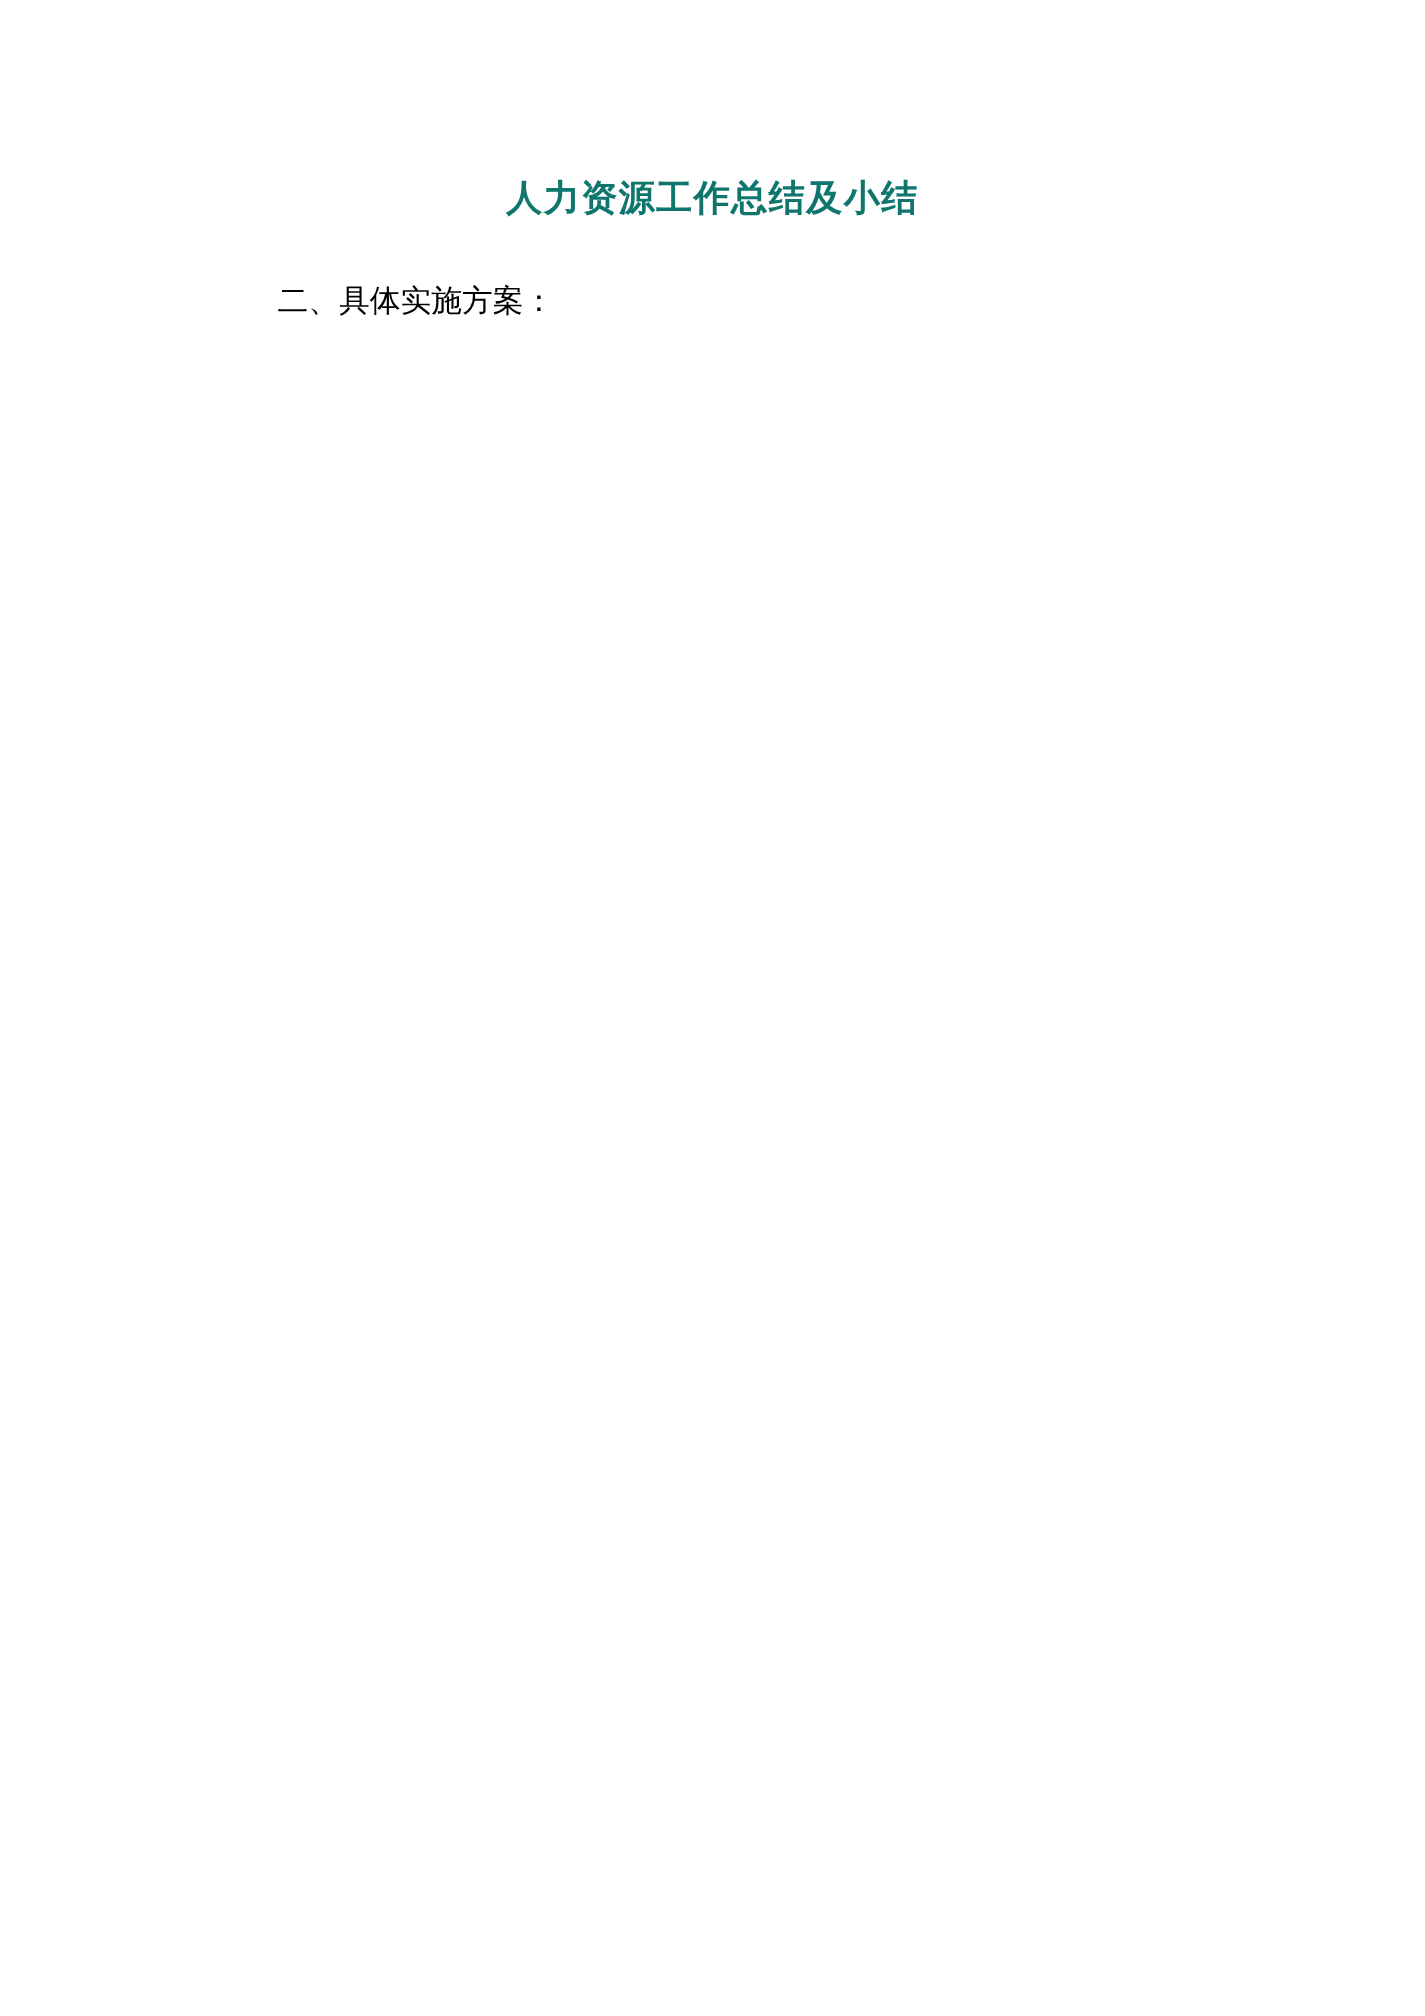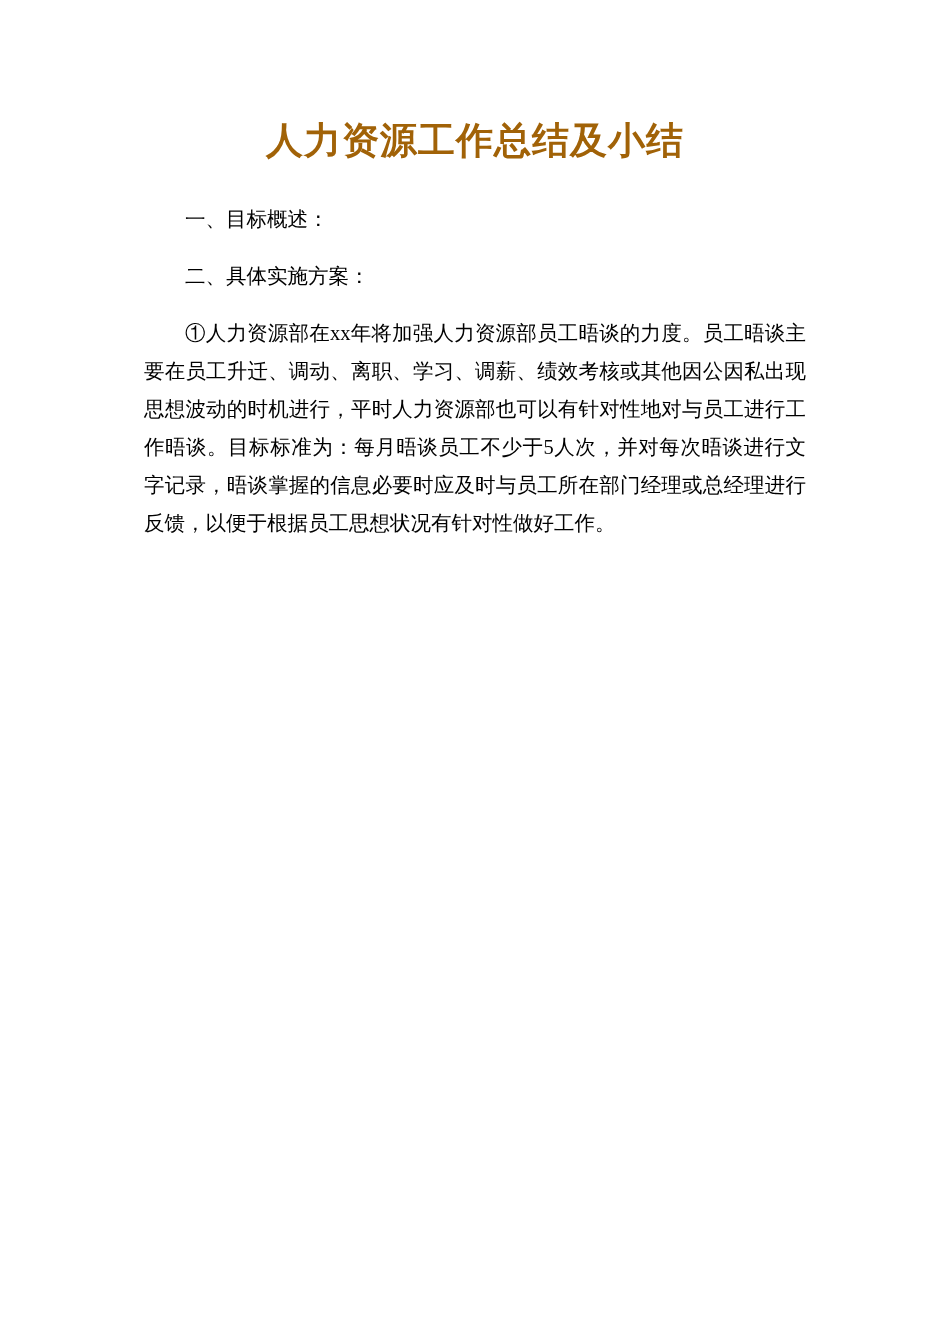--- a/index.html
+++ b/index.html
@@ -15,26 +15,26 @@
   }
   .page {
     box-sizing: border-box;
     width: 950px;
     min-height: 1344px;
     background: #ffffff;
     padding: 116px 144px 40px 144px;
   }
   .doc-title {
     font-family: Liberation Serif, serif;
-    font-size: 37px;
+    font-size: 24px;
     font-weight: 700;
     text-align: center;
     letter-spacing: 1px;
     margin: 0 0 34px 0;
-    color: #a16207;
+    color: #0f766e;
   }
   .para {
     font-size: 20.5px;
     line-height: 38px;
     text-align: justify;
     text-justify: inter-ideograph;
     text-indent: 2em;
     margin: 0 0 19px 0;
     color: #000000;
     word-break: break-all;
@@ -42,23 +42,21 @@
   .para.heading-line {
     margin-bottom: 19px;
   }
 </style>
 </head>
 <body>
 
 <div class="page">
   <h1 class="doc-title">人力资源工作总结及小结</h1>
 
-  <p class="para heading-line">一、目标概述：</p>
 
 
 
   <p class="para heading-line">二、具体实施方案：</p>
 
 
-  <p class="para">①人力资源部在xx年将加强人力资源部员工晤谈的力度。员工晤谈主要在员工升迁、调动、离职、学习、调薪、绩效考核或其他因公因私出现思想波动的时机进行，平时人力资源部也可以有针对性地对与员工进行工作晤谈。目标标准为：每月晤谈员工不少于5人次，并对每次晤谈进行文字记录，晤谈掌握的信息必要时应及时与员工所在部门经理或总经理进行反馈，以便于根据员工思想状况有针对性做好工作。</p>
 
 
 </div>
 
 </body></html>

